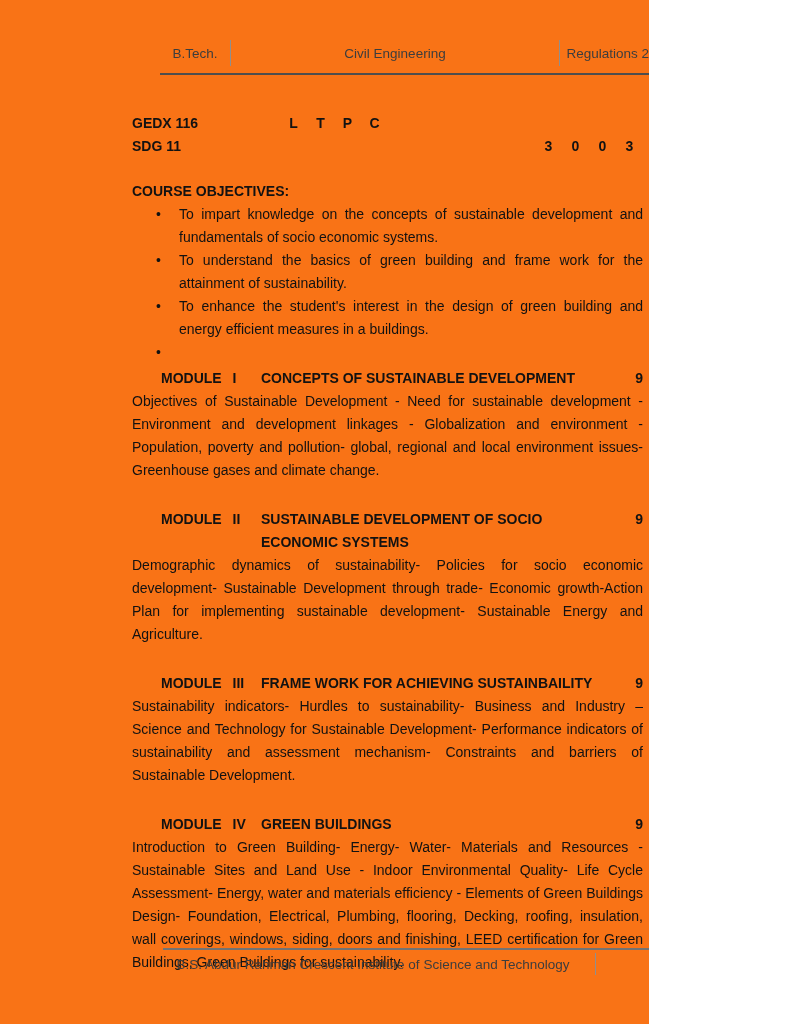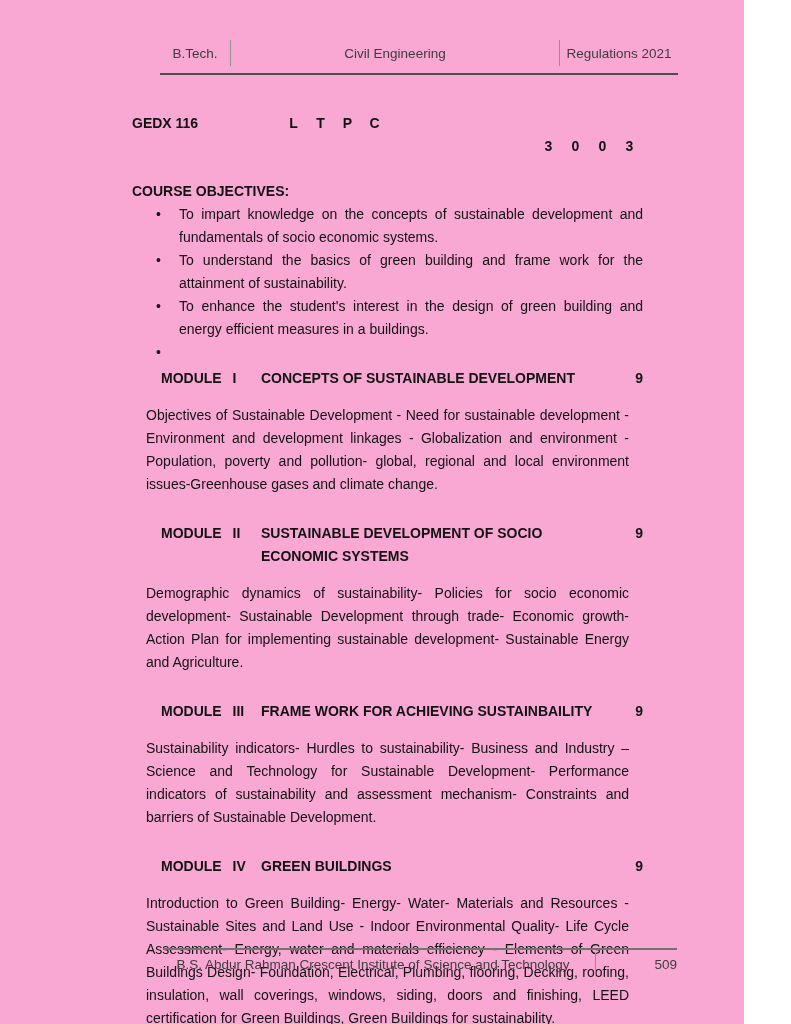--- a/index.html
+++ b/index.html
@@ -5,22 +5,22 @@
   * { box-sizing: border-box; }
   html, body { margin: 0; padding: 0; }
   body {
     width: 791px; height: 1024px;
     background: #ffffff;
     font-family: "Liberation Sans", sans-serif;
     color: #121212;
   }
   .page {
     position: relative;
-    width: 744px; height: 1024px;
-    background: #f9a8d4;
+    width: 649px; height: 1024px;
+    background: #f97316;
     overflow: hidden;
   }
 
   
   .page-header {
     position: absolute;
     top: 40px; left: 160px; width: 518px;
     display: flex; align-items: center;
     border-bottom: 2px solid #4e4e4e;
     padding-bottom: 7px;
@@ -52,21 +52,21 @@
   .bullet-item { display: flex; }
   .bullet-dot  { flex: none; width: 47px; padding-left: 24px; }
   .bullet-text { flex: 1; text-align: justify; }
 
   .module { margin-top: 26px; }
   .module:first-child { margin-top: 3px; }
   .module-heading { display: flex; font-weight: bold; align-items: flex-start; margin-left: 29px; }
   .module-label { flex: none; width: 100px; word-spacing: 7px; }
   .module-title { flex: 1; padding-right: 8px; }
   .module-hours { flex: none; width: 20px; text-align: right; }
-  .module-body  { margin: 14px; text-align: justify; }
+  .module-body  { margin: 0; text-align: justify; }
 
   
   .page-footer {
     position: absolute;
     top: 948px; left: 163px; width: 514px;
     border-top: 2px solid #737373;
     display: flex; align-items: center;
     padding-top: 3px;
     font-size: 13.5px; color: #3d3d3d; gap: 12px;
   }
@@ -92,20 +92,21 @@
     <div class="course-row">
       <span class="course-code">GEDX 116</span>
       <span class="ltpc">
         <span>L</span>
         <span>T</span>
         <span>P</span>
         <span>C</span>
       </span>
     </div>
     <div class="course-row">
+      <span class="course-code">SDG 11</span>
       <span class="course-spacer"></span>
       <span class="ltpc">
         <span>3</span>
         <span>0</span>
         <span>0</span>
         <span>3</span>
       </span>
     </div>
 
     <div class="obj-heading">COURSE OBJECTIVES:</div>

